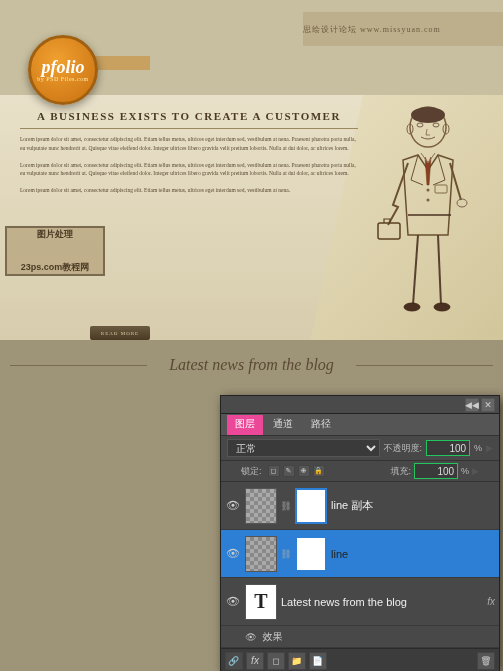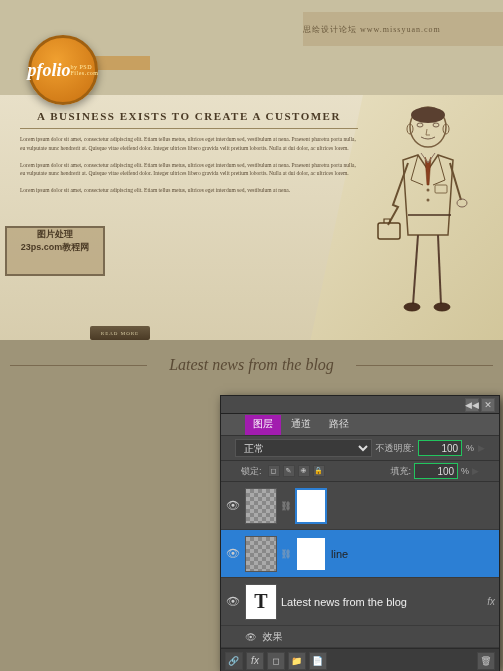--- a/index.html
+++ b/index.html
@@ -68,21 +68,21 @@
     .logo-circle {
       position: absolute;
       top: 35px;
       left: 28px;
       width: 70px;
       height: 70px;
       background: radial-gradient(circle at 40% 35%, #f0a030, #c87010);
       border-radius: 50%;
       border: 3px solid #a06010;
       display: flex;
-      flex-direction: row;
+      flex-direction: column;
       align-items: center;
       justify-content: center;
       box-shadow: 0 3px 8px rgba(0,0,0,0.4);
       z-index: 10;
     }
     .logo-text {
       font-size: 18px;
       color: #fff;
       font-style: italic;
       font-weight: bold;
@@ -264,28 +264,27 @@
     }
     .ps-tab {
       font-size: 10px;
       color: #ddd;
       padding: 2px 8px;
       cursor: pointer;
       border-bottom: 2px solid transparent;
     }
     .ps-tab.active {
       color: #fff;
-      background: #a21caf;
-      margin-left: 18px;
+      background: #ec4899;
     }
 
     .ps-blend-row {
       display: flex;
       align-items: center;
-      padding: 3px 14px;
+      padding: 3px 6px;
       background: #484848;
       gap: 4px;
       border-bottom: 1px solid #333;
     }
     .ps-select {
       background: #3a3a3a;
       border: 1px solid #555;
       color: #ddd;
       font-size: 10px;
       padding: 1px 4px;
@@ -491,21 +490,21 @@
     .bottom-watermark {
       position: absolute;
       bottom: 395px;
       left: 5px;
       width: 100px;
       height: 50px;
       border: 2px solid #7a6a50;
       background: rgba(180,160,120,0.7);
       display: flex;
       align-items: center;
-      justify-content: flex-start;
+      justify-content: space-between;
       flex-direction: column;
     }
     .bottom-watermark-text {
       font-size: 9px;
       color: #4a3a25;
       text-align: center;
       font-family: Arial, sans-serif;
       font-weight: bold;
     }
 
@@ -656,20 +655,21 @@
 
   <div class="ps-layers">
 
     <div class="ps-layer-row normal">
       <div class="ps-eye-icon">👁</div>
       <div class="ps-layer-thumb-container">
         <div class="ps-layer-thumb-checker"></div>
         <div class="ps-layer-link">⛓</div>
         <div class="ps-layer-thumb-white"></div>
       </div>
+      <span class="ps-layer-name">line 副本</span>
     </div>
 
     <div class="ps-layer-row selected">
       <div class="ps-eye-icon">👁</div>
       <div class="ps-layer-thumb-container">
         <div class="ps-layer-thumb-checker"></div>
         <div class="ps-layer-link">⛓</div>
         <div class="ps-layer-thumb-white2"></div>
       </div>
       <span class="ps-layer-name-dark">line</span>

